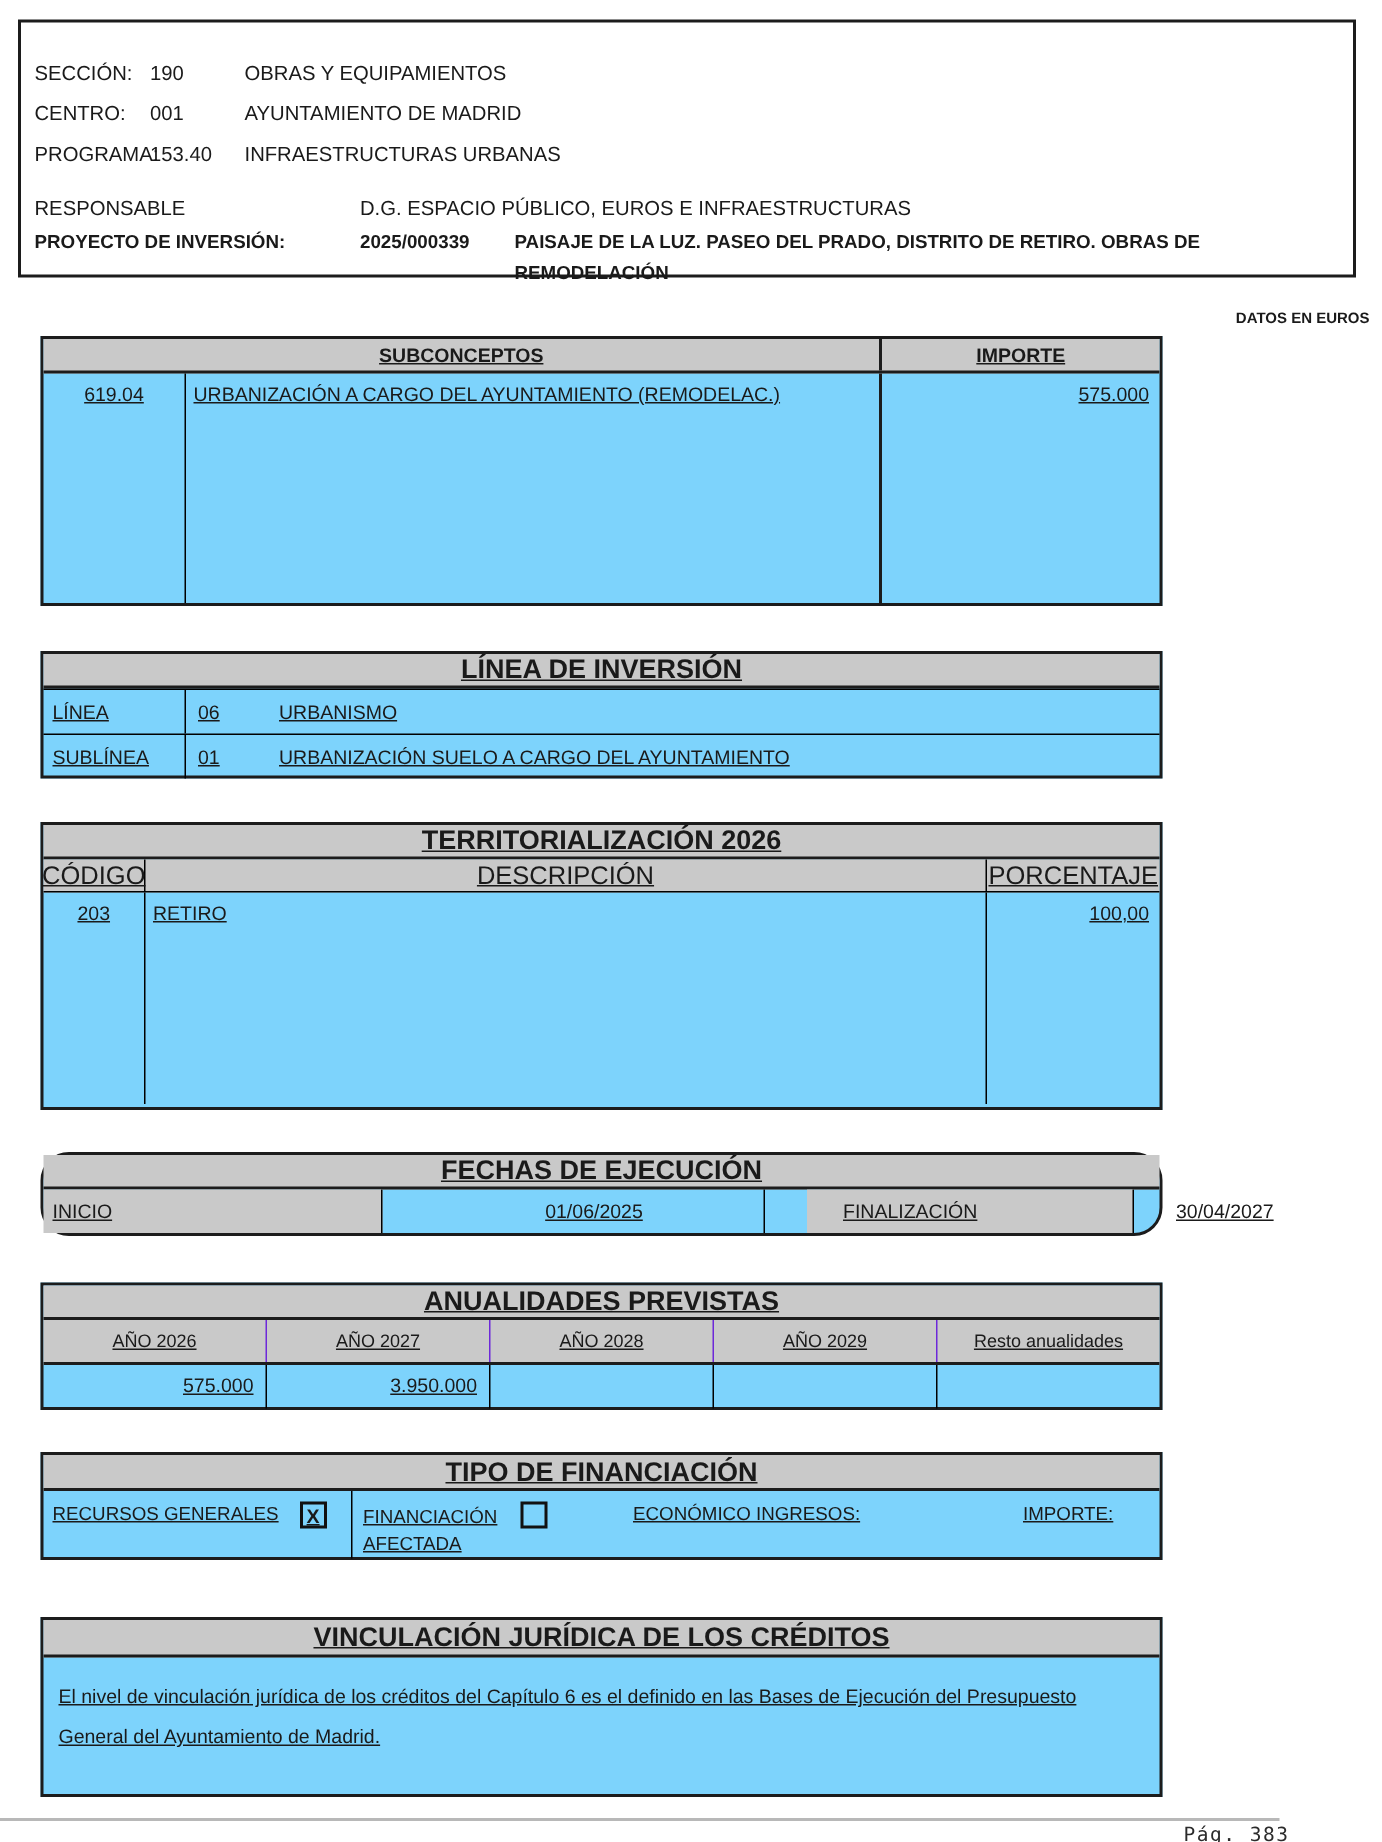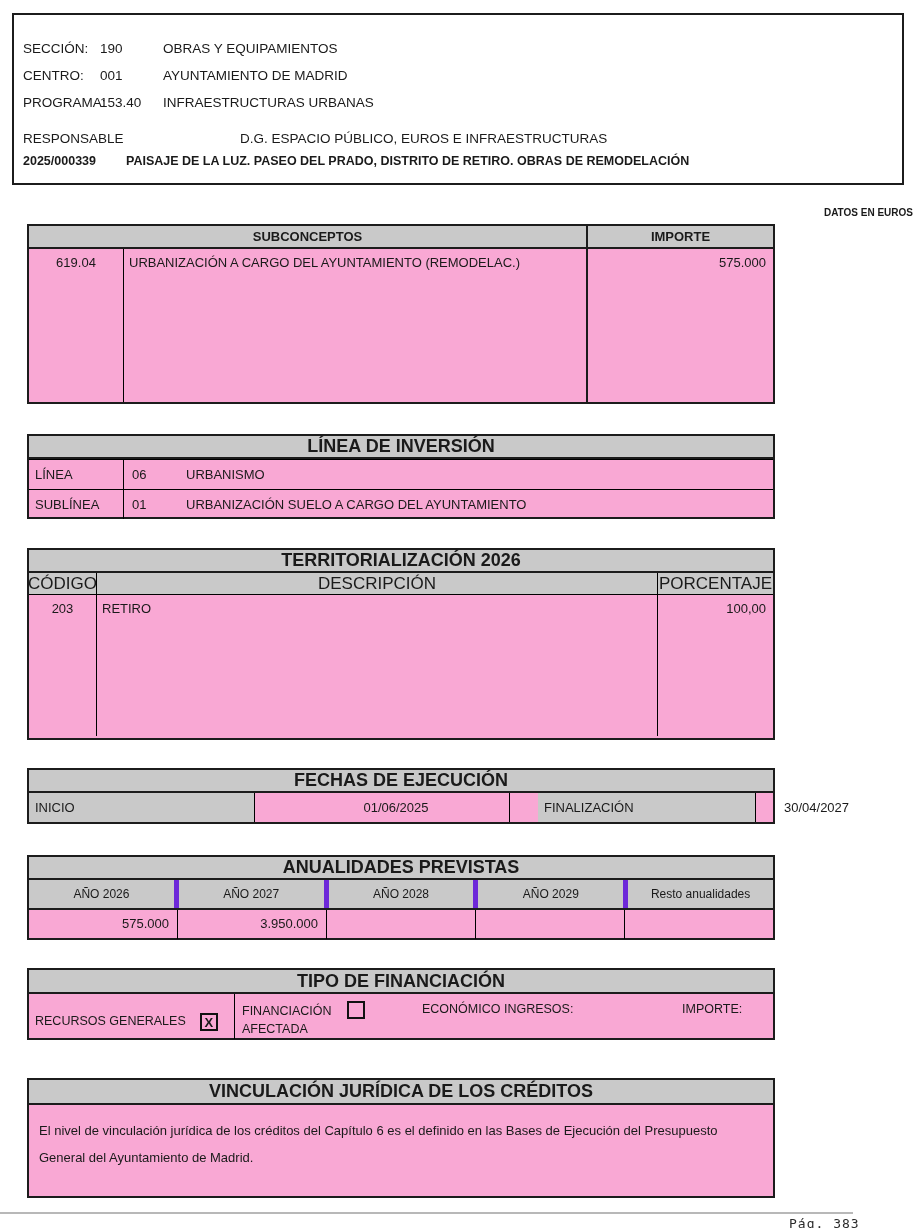--- a/index.html
+++ b/index.html
@@ -21,21 +21,21 @@
   .hrow .hlabel { width:77px; flex:none; }
   .hrow .hcode  { width:63px; flex:none; }
   .resp-row { display:flex; height:26px; align-items:center; font-size:13.5px; }
   .resp-row .rlabel { width:217px; flex:none; }
   .proj-row { display:flex; font-weight:bold; font-size:12.5px; line-height:21px; }
   .proj-row .plabel { width:217px; flex:none; }
   .proj-row .pcode  { width:103px; flex:none; }
   .proj-row .pname  { flex:1; padding-right:40px; }
 
   
-  .tbl { position:absolute; left:27px; width:748px; border:2px solid #1c1c1c; background:#f9a8d4; }
+  .tbl { position:absolute; left:27px; width:748px; border:2px solid #1c1c1c; background:#7dd3fc;text-decoration:underline; }
   .tbl-title {
     height:23px; background:#c9c9c9; border-bottom:2px solid #1c1c1c;
     display:flex; align-items:center; justify-content:center;
     font-weight:bold; font-size:18px;
   }
 
   
   .sub-head { display:flex; height:23px; background:#c9c9c9; border-bottom:2px solid #1c1c1c; font-weight:bold; }
   .sub-head .sh-desc { flex:1; display:flex; align-items:center; justify-content:center; border-right:2px solid #1c1c1c; }
   .sub-head .sh-imp  { width:185px; flex:none; display:flex; align-items:center; justify-content:center; }
@@ -59,34 +59,34 @@
   .ter-body { display:flex; height:141px; }
   .ter-body .tb-cod { width:68px; flex:none; border-right:1px solid #000; text-align:center; padding-top:6px; }
   .ter-body .tb-desc { flex:1; border-right:1px solid #000; padding:6px 4px 0 5px; }
   .ter-body .tb-pct { width:115px; flex:none; text-align:right; padding:6px 7px 0 0; }
 
   
   .fe-row { display:flex; height:29px;gap:28px; }
   .fe-row > div { display:flex; align-items:center; }
   .fe-l1 { width:226px; flex:none; background:#c9c9c9; border-right:1px solid #000; padding-left:6px; }
   .fe-v1 { width:227px; flex:none; justify-content:center; border-right:1px solid #000; }
-  .fe-l2 { width:218px; flex:none; background:#c9c9c9; border-right:1px solid #000; padding-left:6px; }
+  .fe-l2 { width:218px; flex:none; background:#c9c9c9; border-right:1px solid #000; padding-left:24px; }
   .fe-v2 { flex:1; justify-content:center; }
 
   
   .an-cols { display:flex; height:30px; background:#c9c9c9; border-bottom:2px solid #1c1c1c; font-size:12px; }
-  .an-cols > div { flex:1; display:flex; align-items:center; justify-content:center; border-right:5px solid #6d28d9; }
+  .an-cols > div { flex:1; display:flex; align-items:center; justify-content:center; border-right:1px solid #6d28d9; }
   .an-cols > div:last-child { border-right:none; }
   .an-vals { display:flex; height:29px; }
   .an-vals > div { flex:1; text-align:right; padding:6px 8px 0 0; border-right:1px solid #000; }
   .an-vals > div:last-child { border-right:none; }
 
   
   .fin-row { display:flex; height:45px; font-size:12.5px; }
-  .fin-cell1 { width:206px; flex:none; border-right:1px solid #000; display:flex; align-items:flex-start; padding:20px 0 0 6px; }
+  .fin-cell1 { width:206px; flex:none; border-right:1px solid #000; display:flex; align-items:flex-start; padding:8px 0 0 6px; }
   .fin-cell1 .lbl { margin-right:14px; }
   .fin-cell2 { width:155px; flex:none; display:flex; align-items:flex-start; padding:8px 0 0 7px; }
   .fin-cell2 .two-line { line-height:18px; margin-right:10px; }
   .fin-cell3 { width:240px; flex:none; padding:8px 0 0 32px; }
   .fin-cell4 { flex:1; padding:8px 0 0 52px; }
   .cbx {
     width:18px; height:18px; border:2px solid #111; flex:none; margin-top:-1px;
     display:flex; align-items:center; justify-content:center;
     font-size:13px; font-weight:bold; line-height:1;
   }
@@ -120,20 +120,21 @@
     <div class="hrow">
       <span class="hlabel">PROGRAMA:</span>
       <span class="hcode">153.40</span>
       <span class="hvalue">INFRAESTRUCTURAS URBANAS</span>
     </div>
     <div class="resp-row spacer-top" style="margin-top:9px;">
       <span class="rlabel">RESPONSABLE</span>
       <span>D.G. ESPACIO PÚBLICO, EUROS E INFRAESTRUCTURAS</span>
     </div>
     <div class="proj-row">
+      <span class="plabel">PROYECTO DE INVERSIÓN:</span>
       <span class="pcode">2025/000339</span>
       <span class="pname">PAISAJE DE LA LUZ. PASEO DEL PRADO, DISTRITO DE RETIRO. OBRAS DE REMODELACIÓN</span>
     </div>
   </div>
 
   <div style="position:absolute; left:27px; top:207px; width:886px; text-align:right; font-size:10px; font-weight:bold;">DATOS EN EUROS</div>
 
   <div class="tbl" style="top:224px; height:180px;">
     <div class="sub-head">
       <div class="sh-desc">SUBCONCEPTOS</div>
@@ -167,21 +168,21 @@
       <div class="tc-desc">DESCRIPCIÓN</div>
       <div class="tc-pct">PORCENTAJE</div>
     </div>
     <div class="ter-body">
       <div class="tb-cod">203</div>
       <div class="tb-desc">RETIRO</div>
       <div class="tb-pct">100,00</div>
     </div>
   </div>
 
-  <div class="tbl" style="top:768px; height:56px;">
+  <div class="tbl" style="top:768px; height:56px;border-radius:19px;">
     <div class="tbl-title">FECHAS DE EJECUCIÓN</div>
     <div class="fe-row">
       <div class="fe-l1">INICIO</div>
       <div class="fe-v1">01/06/2025</div>
       <div class="fe-l2">FINALIZACIÓN</div>
       <div class="fe-v2">30/04/2027</div>
     </div>
   </div>
 
   <div class="tbl" style="top:855px; height:85px;">

